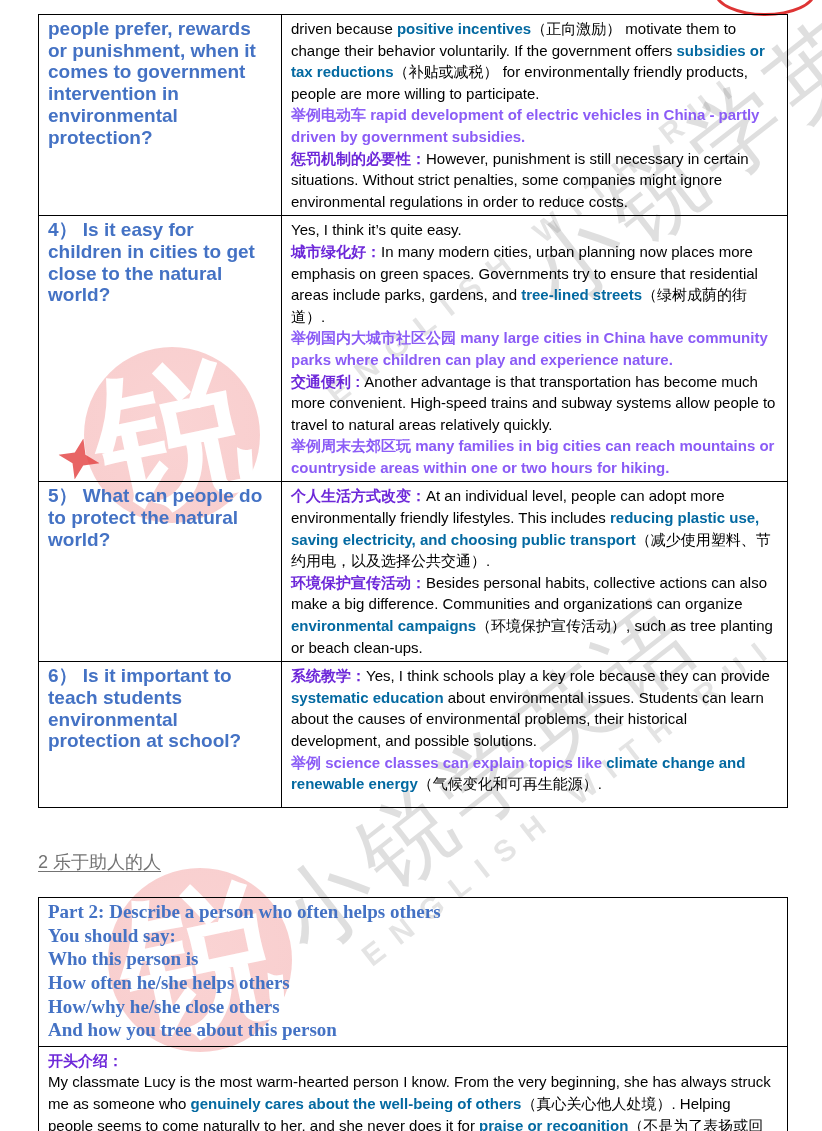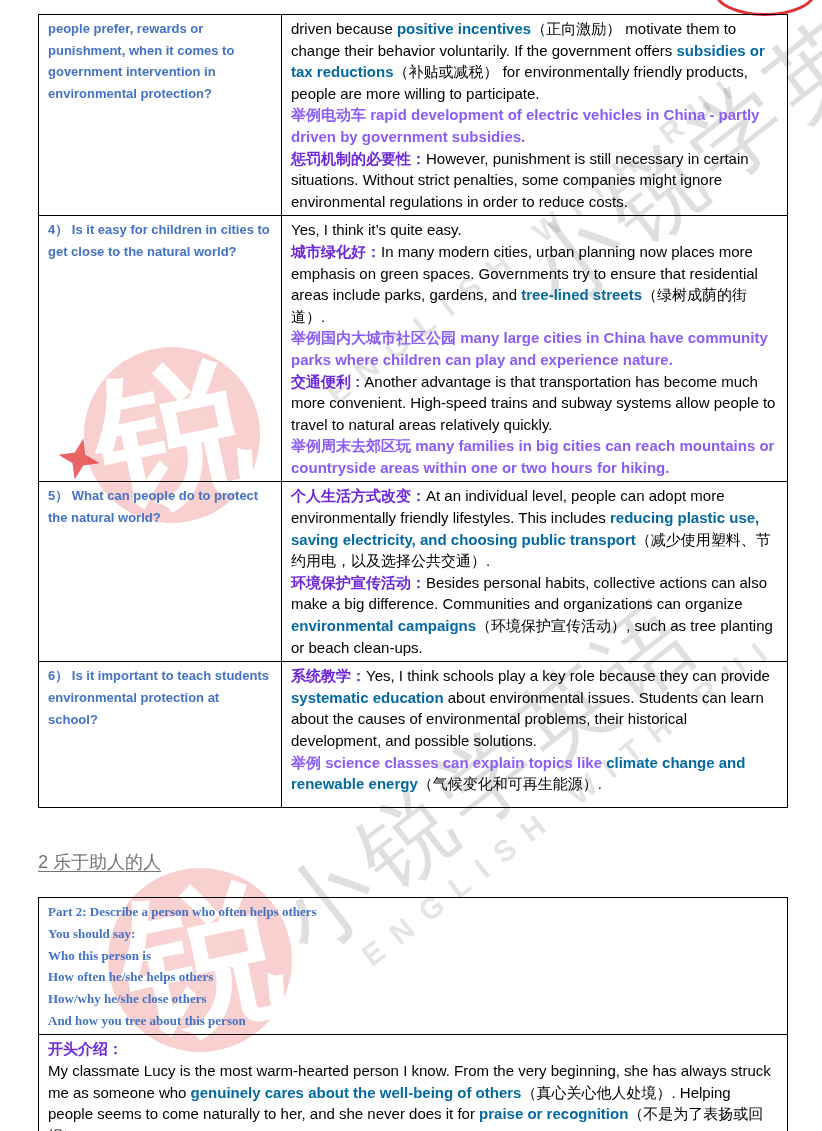--- a/index.html
+++ b/index.html
@@ -23,21 +23,21 @@
   .stamp2 .stamp-char{font-size:156px;}
   .stamp-star{position:absolute;left:58px;top:438px;width:42px;height:42px;background:rgba(226,62,62,0.80);
     clip-path:polygon(50% 0,63% 37%,100% 50%,63% 63%,50% 100%,37% 63%,0 50%,37% 37%);transform:rotate(12deg);}
   .stamp-ring{position:absolute;left:714px;top:-32px;width:96px;height:42px;border:3px solid rgba(218,30,30,0.9);border-radius:50%;}
   
   .content{position:relative;z-index:1;padding:14px 0 0 38px;}
   table.doc{border-collapse:collapse;width:750px;table-layout:fixed;}
   table.doc td{border:1.6px solid #000;vertical-align:top;padding:3px 9px 3px 9px;background:transparent;}
   td.qcol{width:224px;}
   .para{margin:0;}
-  .qtext,.sg-q{color:#4472C4;font-weight:bold;font-size:13px;line-height:21.7px;}
+  .qtext,.sg-q{color:#4472C4;font-weight:bold;font-size:19px;line-height:21.7px;}
   .acell{font-size:15px;line-height:21.6px;}
   .sg-b{color:#000;}
   .sg-bb{color:#6d28d9;font-weight:bold;}
   .sg-r{color:#0369a1;font-weight:bold;}
   .sg-g{color:#8b5cf6;font-weight:bold;}
   .section-heading{margin:42px 0 23px 0;font-size:18px;color:#737373;text-decoration:underline;text-underline-offset:3px;}
 </style>
 </head>
 <body>
 

